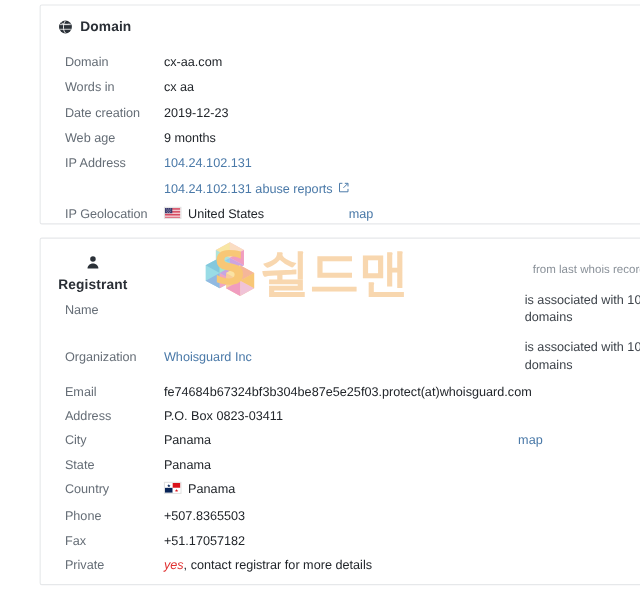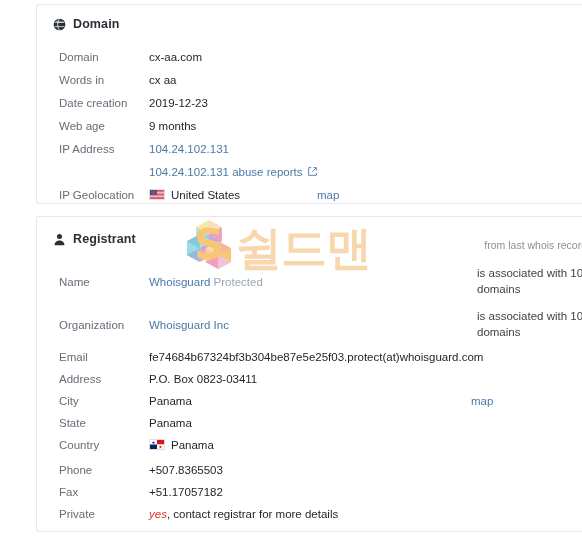--- a/index.html
+++ b/index.html
@@ -31,21 +31,21 @@
   #card-registrant { top: 216px; height: 316px; }
 
   .card-head {
     position: absolute;
     left: 16px;
     display: flex;
     align-items: center;
     gap: 7px;
   }
   #card-domain .card-head { top: 12px; }
-  #card-registrant .card-head { top: 15px; }
+  #card-registrant .card-head { top: 15px; flex-direction: column; }
 
   .card-title {
     font-size: 12.5px;
     font-weight: bold;
     color: #2a2f36;
     letter-spacing: .1px;
   }
 
   .head-icon { width: 13px; height: 13px; display: block; }
 
@@ -246,21 +246,20 @@
           <path d="M1.9 15c0-3.4 2.7-5.8 6.1-5.8S14.1 11.6 14.1 15z" fill="#2b3138"></path>
         </svg>
       </span>
       <span class="card-title">Registrant</span>
     </div>
 
     <div class="right-note" style="top:20px">from last whois record</div>
 
     <div class="row" style="top:57px">
       <span class="lbl">Name</span>
-      <span class="val"><a class="link">Whoisguard</a> <span class="soft">Protected</span></span>
     </div>
     <div class="right-assoc" style="top:48px">is associated with 100+ domains</div>
 
     <div class="row" style="top:100px">
       <span class="lbl">Organization</span>
       <a class="val link">Whoisguard Inc</a>
     </div>
     <div class="right-assoc" style="top:91px">is associated with 100+ domains</div>
 
     <div class="row" style="top:132px">

